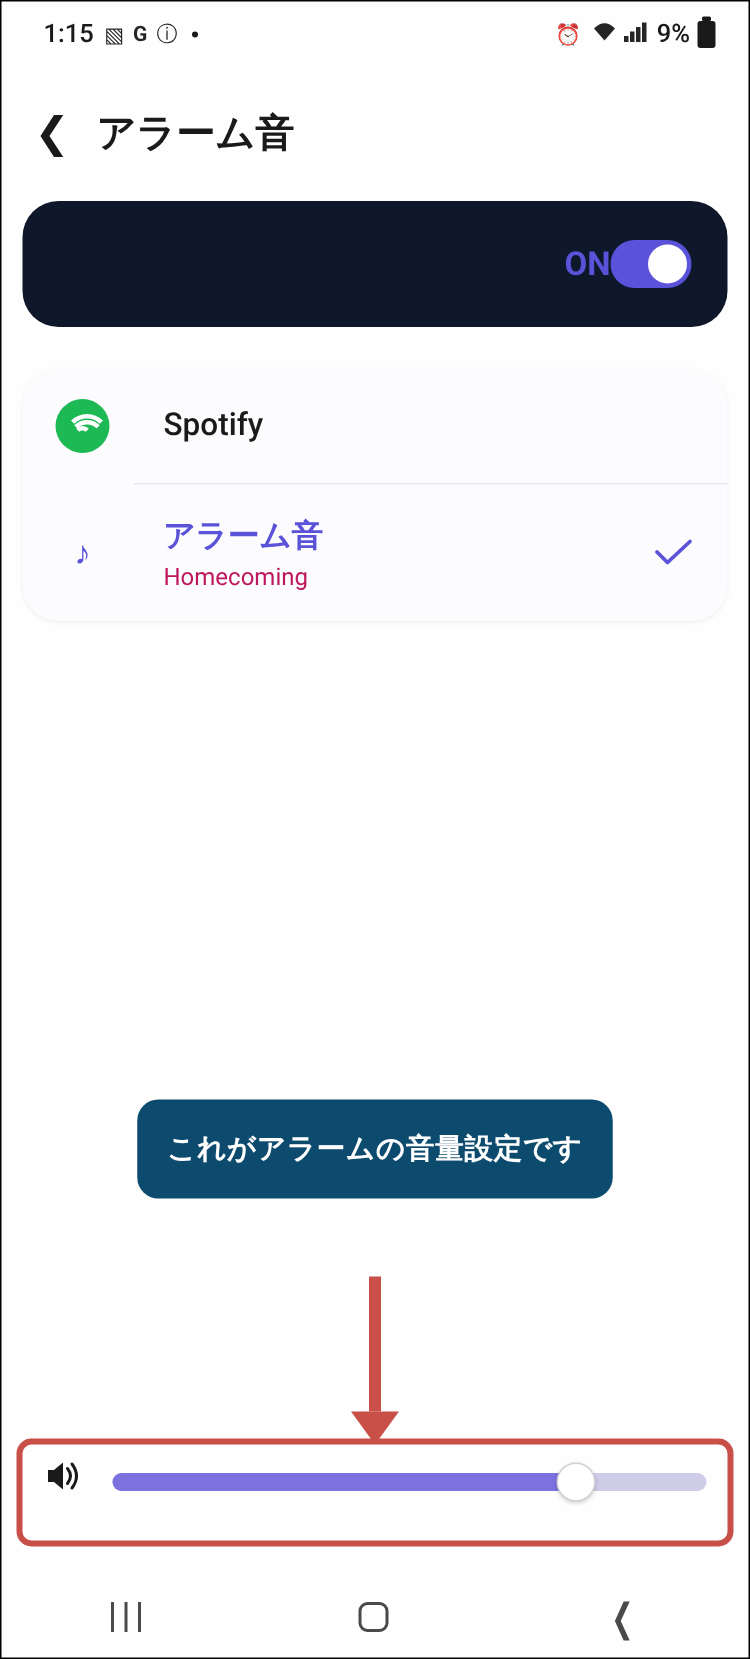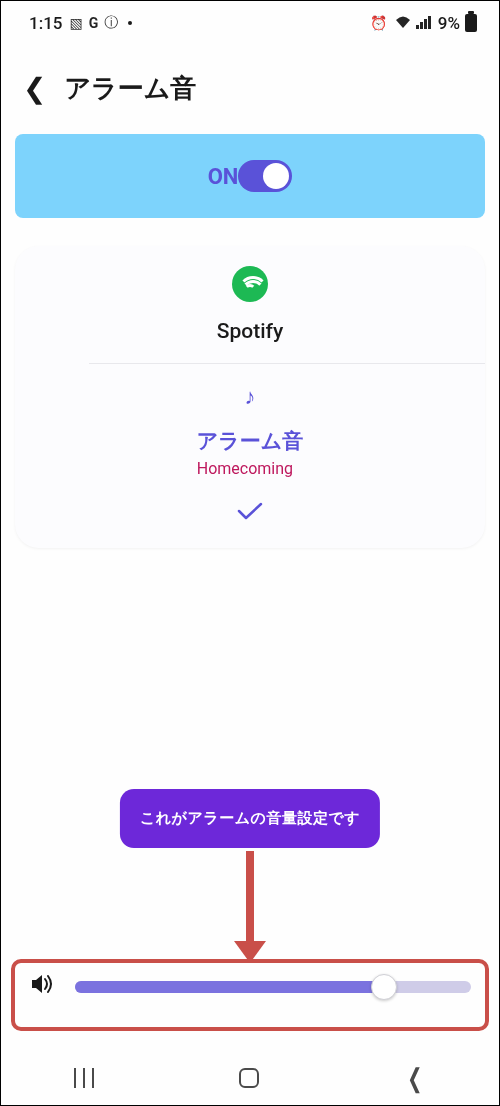--- a/index.html
+++ b/index.html
@@ -35,25 +35,25 @@
       align-items: center;
       padding: 28px 20px 28px 22px;
       gap: 18px;
     }
     .back-chevron { font-size: 28px; color: #1a1a1a; font-weight: 300; line-height:1; }
     .title { font-size: 26px; font-weight: 700; color: #1a1a1a; }
 
     
     .on-card {
       margin: 0 14px;
-      background: #7dd3fc;
-      border-radius: 8px;
+      background: #0f172a;
+      border-radius: 24px;
       padding: 26px 24px;
       display: flex;
-      justify-content: center;
+      justify-content: flex-end;
       align-items: center;
     }
     .on-label { font-size: 22px; font-weight: 700; color: #5a52d8; }
     .toggle {
       width: 54px; height: 32px; border-radius: 20px;
       background: #5a52d8; position: relative;
     }
     .toggle-knob {
       position: absolute; right: 3px; top: 3px;
       width: 26px; height: 26px; border-radius: 50%; background: #fff;
@@ -64,22 +64,21 @@
       margin: 28px 14px 0 14px;
       background: #fcfcfe;
       border-radius: 24px;
       box-shadow: 0 1px 3px rgba(0,0,0,0.05);
       overflow: hidden;
     }
     .option-row {
       display: flex;
       align-items: center;
       padding: 20px 22px;
-      gap: 17px;
-      flex-direction: column;
+      gap: 36px;
     }
     .option-divider { border-top: 1px solid #e8e8ec; margin-left: 74px; }
     .icon-box { width: 36px; display:flex; justify-content:center; }
     .spotify-icon {
       width: 36px; height: 36px; border-radius: 50%;
       background: #1db954; position: relative;
     }
     .spotify-icon::before, .spotify-icon::after, .spotify-icon .arc3 {
       content: ""; position: absolute; border: 3px solid transparent;
       border-top-color: #fff; border-radius: 50%;
@@ -95,24 +94,24 @@
     .option-title.selected { color: #5a52d8; font-weight: 700; }
     .option-sub { font-size: 16px; color: #8d8d94; margin-top: 4px; }
     .option-sub.selected { color: #be185d; }
 
     .check { color: #5a52d8; font-size: 28px; font-weight: 400; }
 
     
     .callout {
       position: absolute;
       left: 50%; transform: translateX(-50%);
-      top: 788px;
-      background: #6d28d9;
+      top: 732px;
+      background: #0c4a6e;
       color: #fff;
-      font-size: 15px;
+      font-size: 19px;
       font-weight: 700;
       padding: 20px 20px;
       border-radius: 14px;
       white-space: nowrap;
       letter-spacing: 0.5px;
     }
     .arrow-wrap {
       position: absolute;
       left: 50%; transform: translateX(-50%);
       top: 850px;

